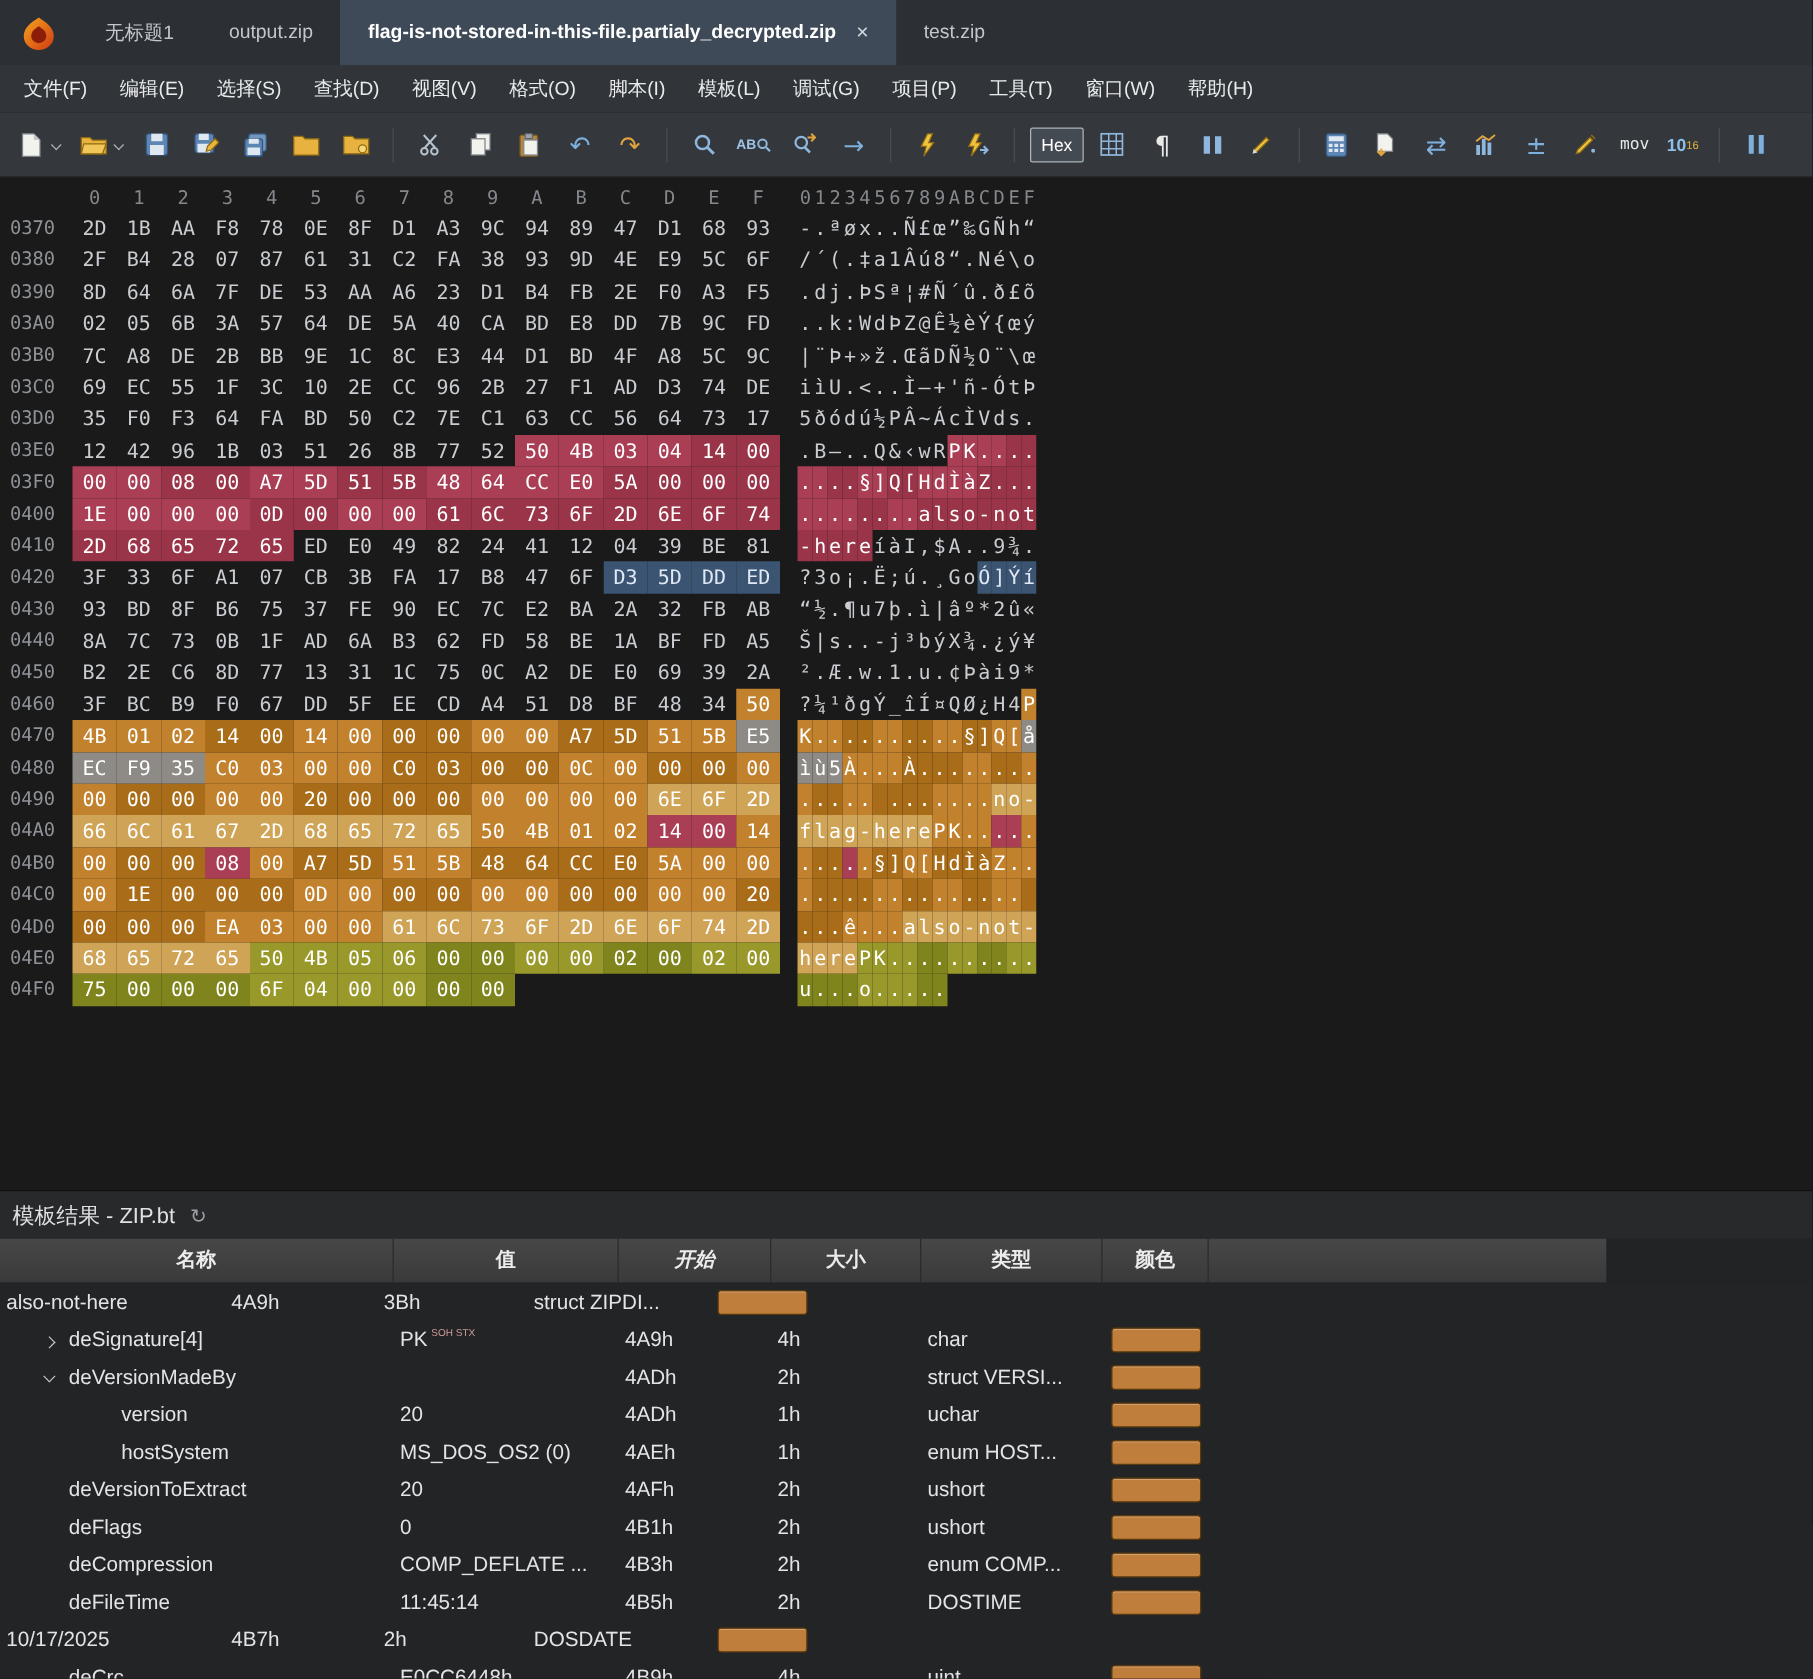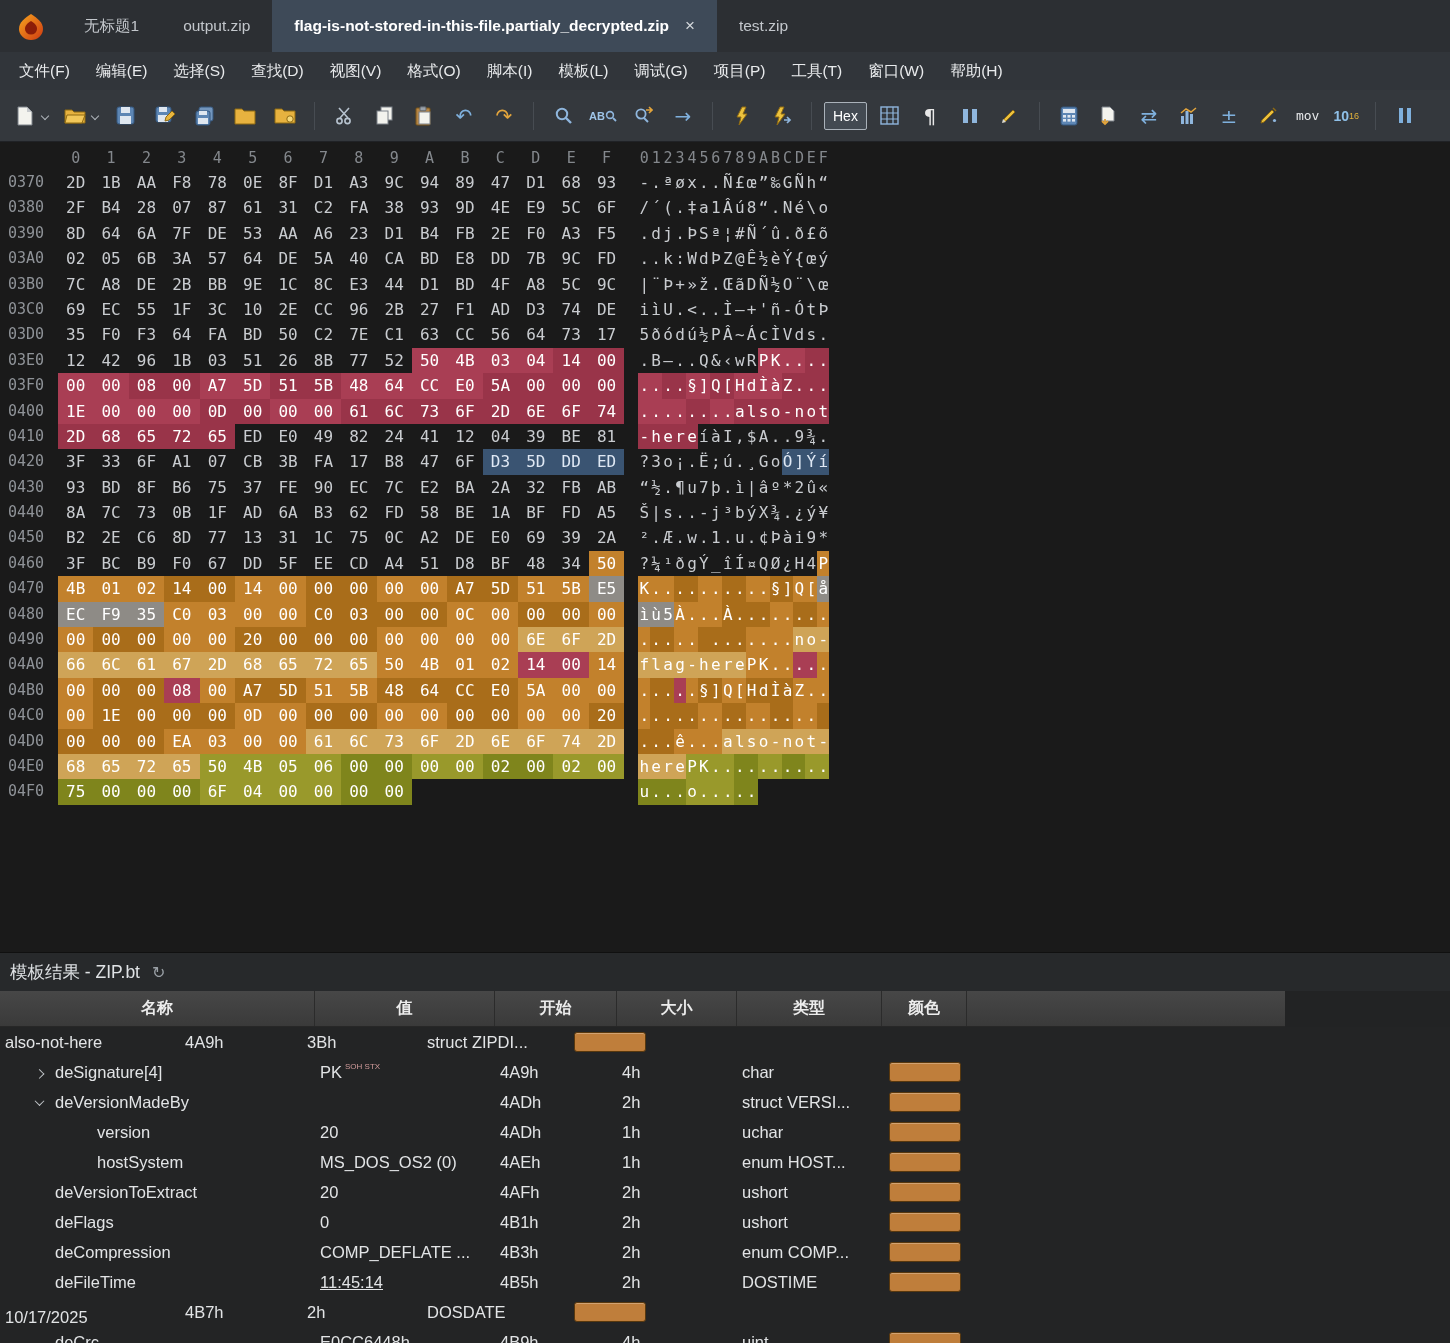--- a/index.html
+++ b/index.html
@@ -1268,21 +1268,21 @@
   </div>
 
   <div id="tplpanel">
     <div id="tplheader">
       <span>模板结果 - ZIP.bt</span>
       <span class="refresh">↻</span>
     </div>
     <div id="tplcols">
         <div class="colcell" style="width: 315px;">名称</div>
         <div class="colcell" style="width: 180px;">值</div>
-        <div class="colcell" style="width: 122px;">开始</div>
+        <div class="colcell" style="width: 122px; font-style: italic;">开始</div>
         <div class="colcell" style="width: 120px;">大小</div>
         <div class="colcell" style="width: 145px;">类型</div>
         <div class="colcell" style="width: 85px;">颜色</div>
       </div>
     <div id="tplbody">
         <div class="trow">
           <div class="cell" style="width: 180px;">
             <span>also-not-here</span>
           </div>
           <div class="cell" style="width: 122px;">4A9h</div>
@@ -1398,33 +1398,33 @@
           <div class="cell" style="width: 145px;">enum COMP...</div>
           <div class="cell colorcell" style="width: 85px;">
             <div class="swatch" style="background: rgb(191, 126, 59);"></div>
           </div>
           <div class="cell" style="width: 318px;"></div>
         </div>
         <div class="trow">
           <div class="cell namecell" style="width: 315px; padding-left: 55px;">
             <span>deFileTime</span>
           </div>
-          <div class="cell" style="width: 180px; text-decoration: underline;">
+          <div class="cell" style="width: 180px;">
             <span>11:45:14</span>
           </div>
           <div class="cell" style="width: 122px;">4B5h</div>
           <div class="cell" style="width: 120px;">2h</div>
           <div class="cell" style="width: 145px;">DOSTIME</div>
           <div class="cell colorcell" style="width: 85px;">
             <div class="swatch" style="background: rgb(191, 126, 59);"></div>
           </div>
           <div class="cell" style="width: 318px;"></div>
         </div>
         <div class="trow">
-          <div class="cell" style="width: 180px; align-items: flex-end;">
+          <div class="cell" style="width: 180px;">
             <span>10/17/2025</span>
           </div>
           <div class="cell" style="width: 122px;">4B7h</div>
           <div class="cell" style="width: 120px;">2h</div>
           <div class="cell" style="width: 145px;">DOSDATE</div>
           <div class="cell colorcell" style="width: 85px;">
             <div class="swatch" style="background: rgb(191, 126, 59);"></div>
           </div>
           <div class="cell" style="width: 318px;"></div>
         </div>

